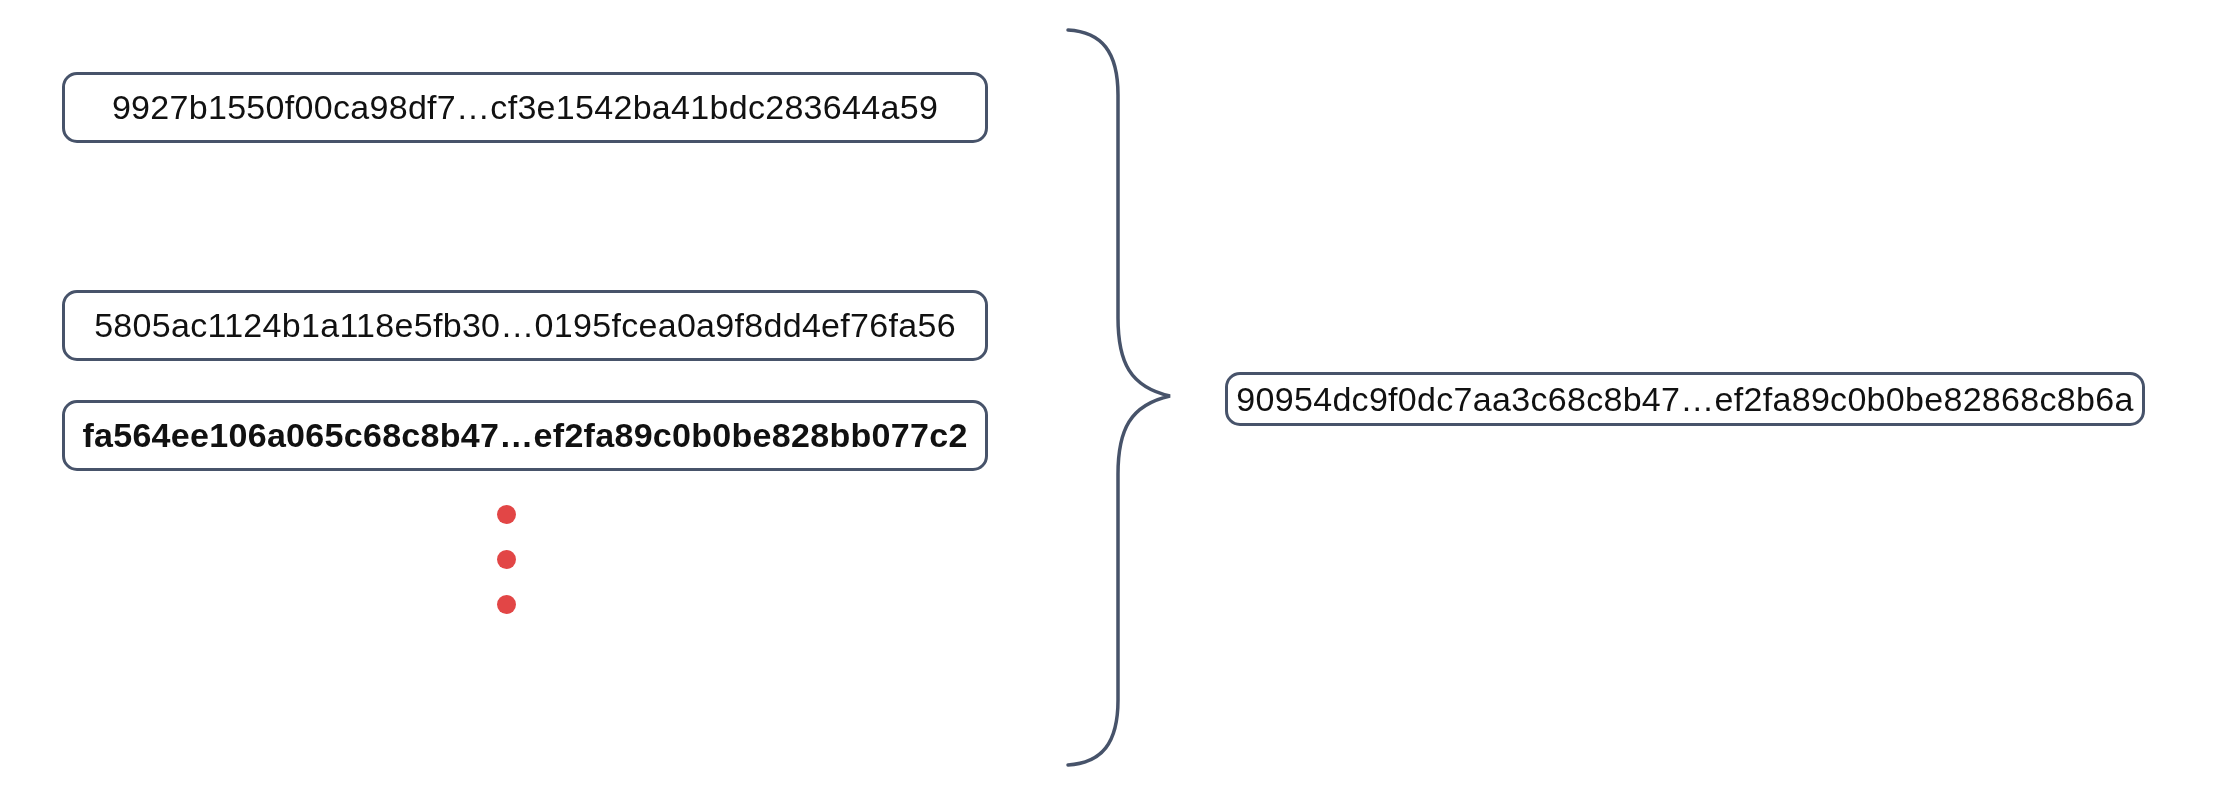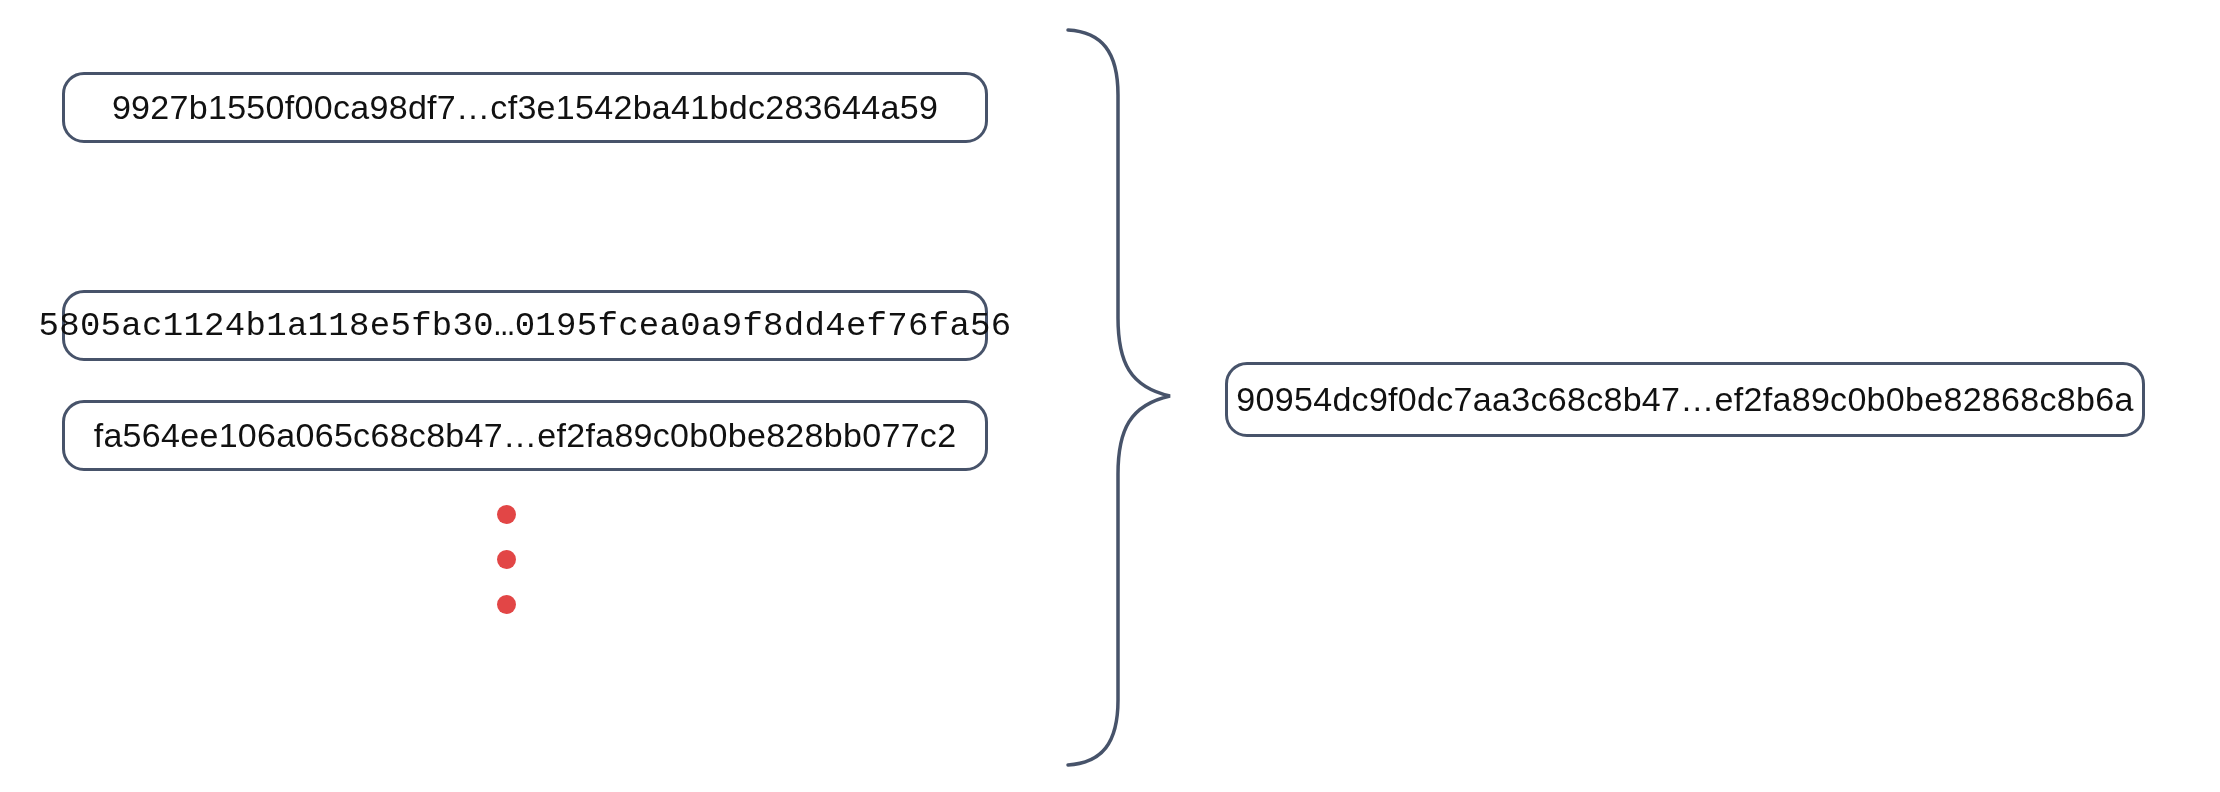--- a/index.html
+++ b/index.html
@@ -19,40 +19,40 @@
     height: 792px;
     background: var(--background);
     overflow: hidden;
   }
   .hash-box {
     position: absolute;
     left: 62px;
     width: 926px;
     height: 71px;
     border: 3px solid var(--outline);
-    border-radius: 22px;
+    border-radius: 15px;
     background: var(--background);
     display: flex;
     align-items: center;
     justify-content: center;
     font-size: 34px;
     letter-spacing: 0.3px;
     color: var(--text);
     white-space: nowrap;
   }
   .hash-box.out {
     left: 1225px;
-    top: 362px;
+    top: 372px;
     width: 920px;
-    height: 75px;
+    height: 54px;
   }
   .box-1 { top: 72px; }
   .box-2 { top: 181px; }
-  .box-3 { top: 290px; font-family: Liberation Mono, monospace; }
-  .box-4 { top: 400px; }
+  .box-3 { top: 290px; }
+  .box-4 { top: 400px; font-weight: bold; }
   .box-5 { top: 645px; }
   .dot {
     position: absolute;
     left: 497px;
     width: 19px;
     height: 19px;
     border-radius: 50%;
     background: var(--dot);
   }
   .dot-1 { top: 505px; }

